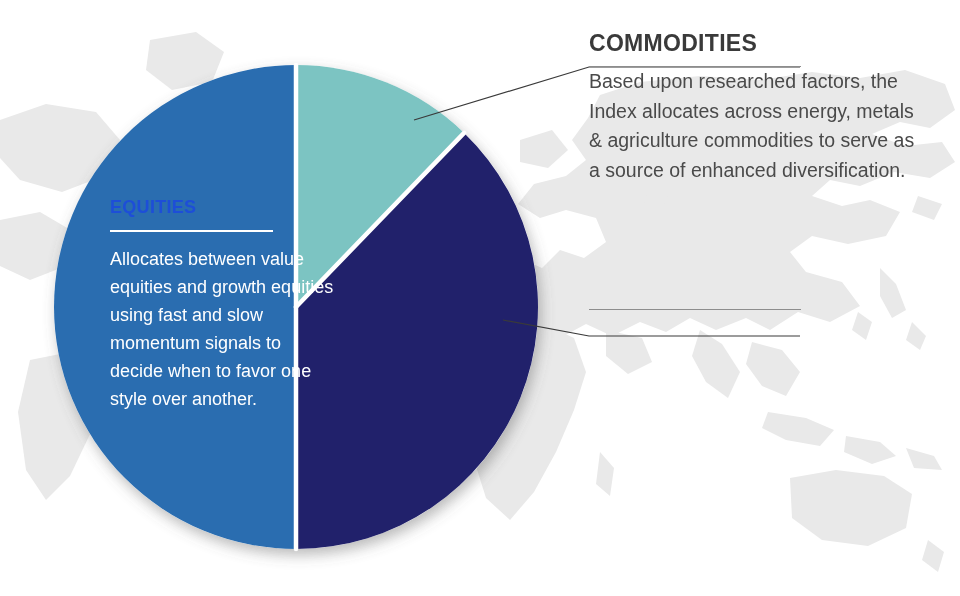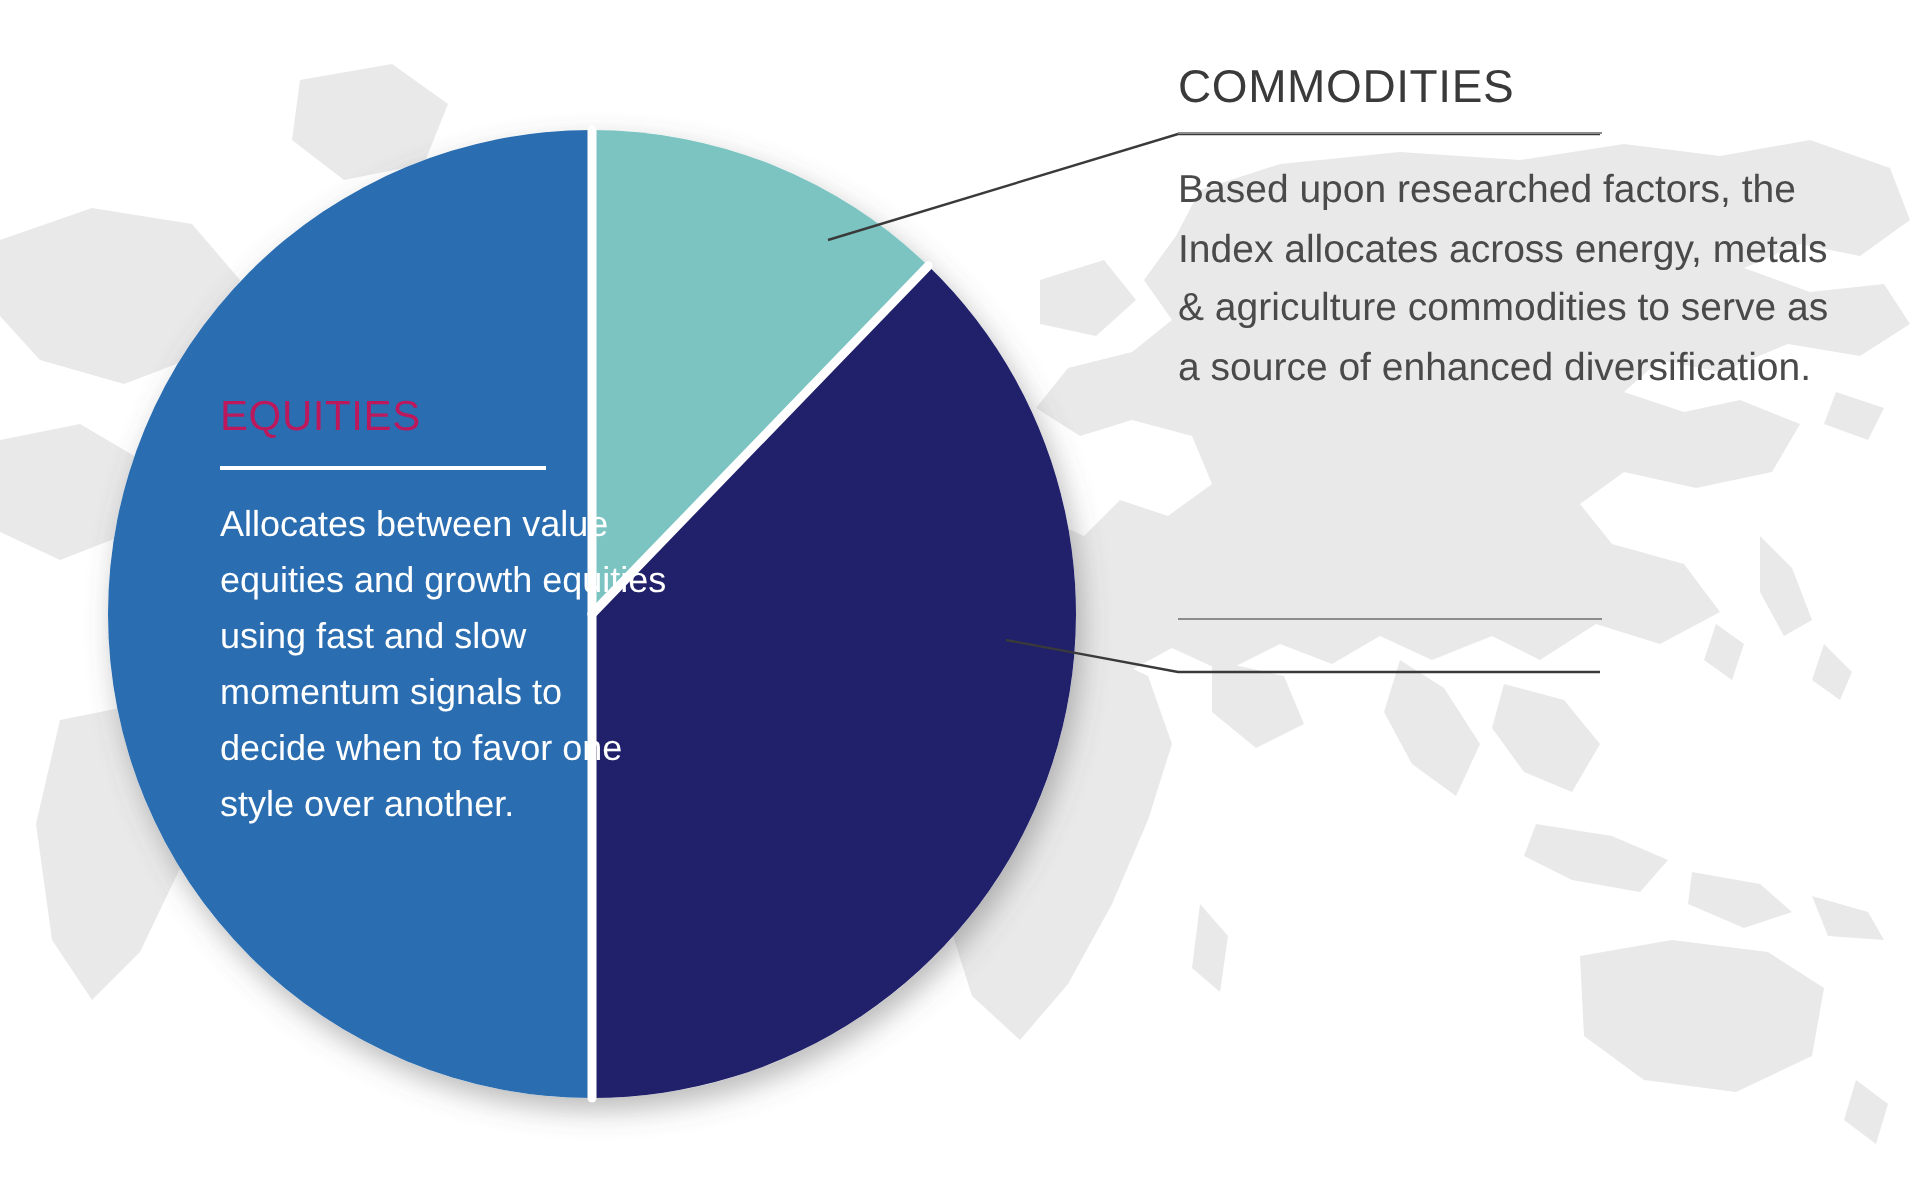--- a/index.html
+++ b/index.html
@@ -37,49 +37,48 @@
     position: absolute;
     left: 0; top: 0;
     width: 960px; height: 596px;
   }
 
   
   .callout { position: absolute; }
 
   .callout-heading {
     font-size: 23px;
-    font-weight: normal;
+    font-weight: bold;
     letter-spacing: 0.3px;
     color: #3a3a3a;
     white-space: nowrap;
   }
 
   .callout-rule {
     height: 1px;
     background: #8d8d8d;
     margin-top: 9px;
   }
 
   .callout-body {
-    margin-top: 14px;
     font-size: 19.5px;
     line-height: 29.5px;
     color: #4a4a4a;
     font-weight: 400;
   }
 
   #commodities-block { left: 589px; top: 30px; width: 330px; }
   #commodities-block .callout-rule { width: 212px; }
 
   #bonds-block { left: 589px; top: 300px; width: 340px; }
   #bonds-block .callout-rule { width: 212px; }
 
   
   #equities-block { left: 110px; top: 197px; width: 225px; }
-  #equities-block .callout-heading { color: #be185d; font-size: 21px; }
+  #equities-block .callout-heading { color: #1d4ed8; font-size: 18px; }
   #equities-block .callout-rule { background: #ffffff; width: 163px; height: 1.5px; margin-top: 12px; }
   #equities-block .callout-body {
     color: #ffffff;
     font-size: 18px;
     line-height: 28px;
     margin-top: 13px;
   }
 </style>
 </head>
 <body>

